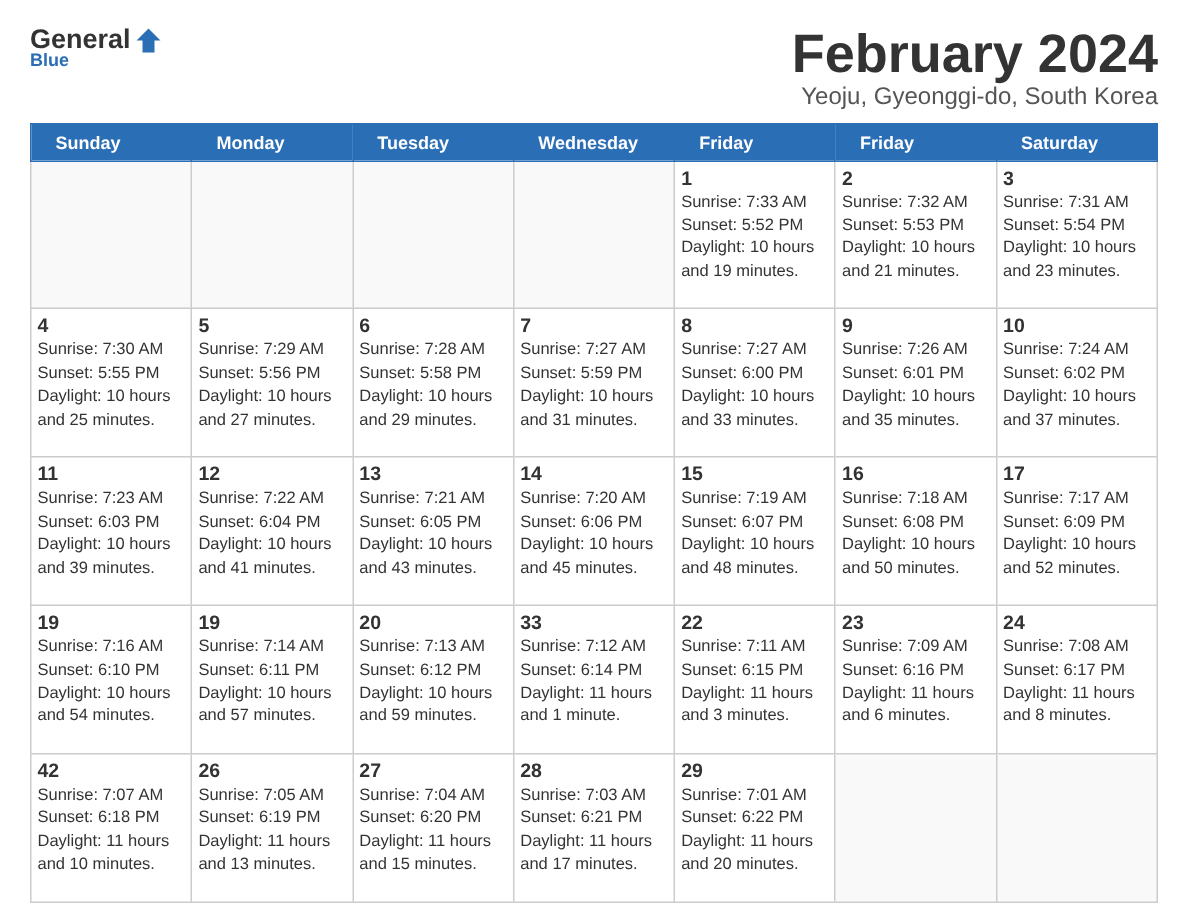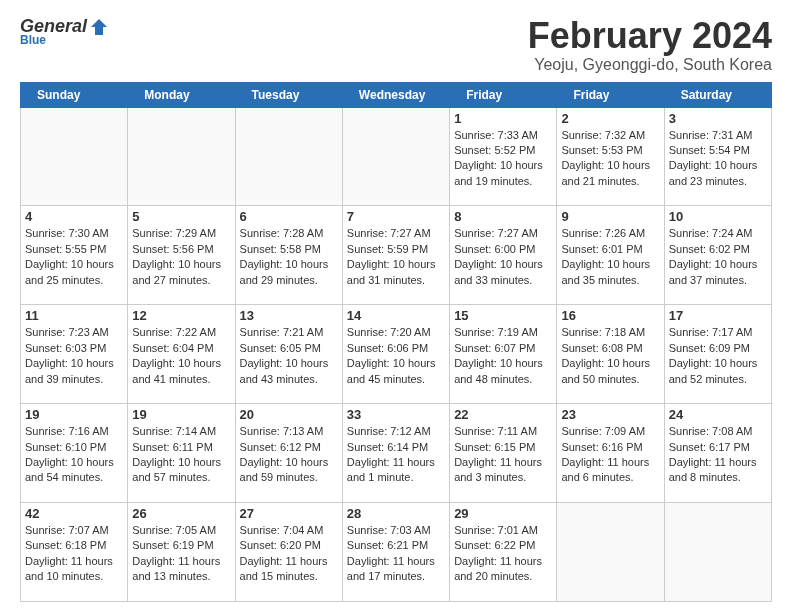--- a/index.html
+++ b/index.html
@@ -29,21 +29,20 @@
       align-items: flex-start;
     }
     .logo-text {
       display: flex;
       align-items: center;
     }
     .logo-general {
       font-size: 18px;
       font-weight: bold;
       color: #333;
-      font-style: italic;
     }
     .logo-blue {
       font-size: 12px;
       font-weight: bold;
       color: #2a6eb5;
     }
     .logo-icon {
       width: 20px;
       height: 20px;
       margin-left: 2px;

